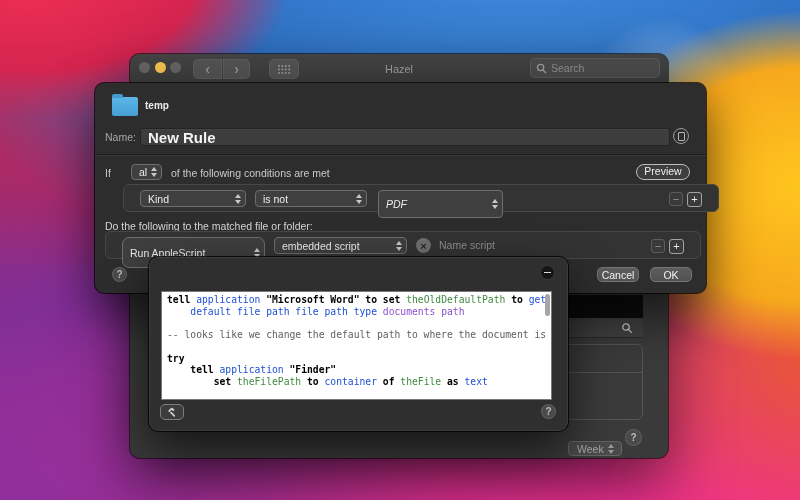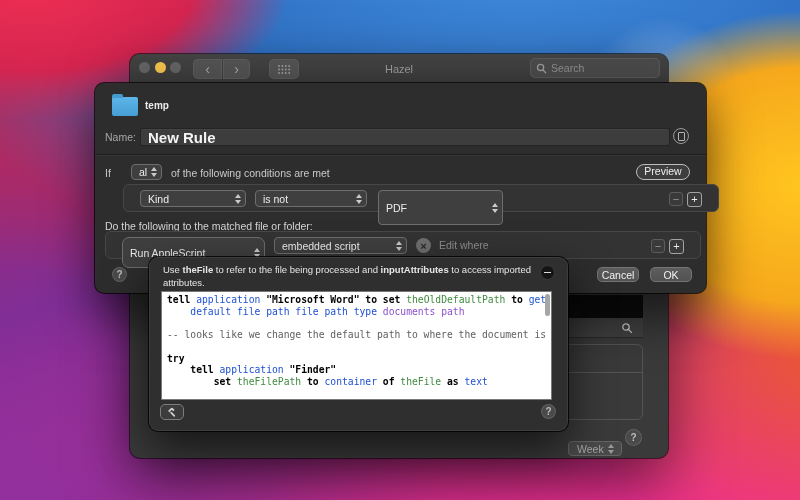--- a/index.html
+++ b/index.html
@@ -205,21 +205,21 @@
             <span class="tri-dn"></span>
           </span>
       </div>
       <div class="abs popup" style="left:131px;top:5px;width:112px;height:17px;">
         <span class="cap">is not</span>
         <span class="stepper">
             <span class="tri-up"></span>
             <span class="tri-dn"></span>
           </span>
       </div>
-      <div class="abs popup" style="left:254px;top:5px;width:125px;height:35px;">
+      <div class="abs popup" style="left:254px;top:5px;width:125px;height:28px;font-style:italic;">
         <span class="cap">PDF</span>
         <span class="stepper">
             <span class="tri-up"></span>
             <span class="tri-dn"></span>
           </span>
       </div>
       <div class="abs sq-btn sq-dim" style="left:545px;top:7px;width:14px;height:14px;">
         <span>−</span>
       </div>
       <div class="abs sq-btn sq-lit" style="left:563px;top:7px;width:15px;height:15px;">
@@ -240,42 +240,41 @@
       <div class="abs popup" style="left:168px;top:5px;width:133px;height:17px;">
         <span class="cap">embedded script</span>
         <span class="stepper">
             <span class="tri-up"></span>
             <span class="tri-dn"></span>
           </span>
       </div>
       <div class="abs circle-x" style="left:310px;top:6px;width:15px;height:15px;">
         <span>×</span>
       </div>
-      <div class="abs" style="left:333px;top:7px;color:#8e8e8e;font-size:10.5px;">Edit where</div>
+      <div class="abs" style="left:333px;top:7px;color:#8e8e8e;font-size:10.5px;">Name script</div>
       <div class="abs sq-btn sq-dim" style="left:545px;top:7px;width:14px;height:14px;">
         <span>−</span>
       </div>
       <div class="abs sq-btn sq-lit" style="left:563px;top:7px;width:15px;height:15px;">
         <span>+</span>
       </div>
     </div>
 
     <div class="abs help-circle" style="left:17px;top:184px;width:15px;height:15px;">
       <span>?</span>
     </div>
     <div class="abs push-btn" style="left:502px;top:184px;width:42px;height:15px;">
       <span>Cancel</span>
     </div>
     <div class="abs push-btn" style="left:555px;top:184px;width:42px;height:15px;">
       <span>OK</span>
     </div>
   </div>
 
   <div class="abs popover">
-    <div class="abs hint" id="hint"><span>Use </span><b>theFile</b><span> to refer to the file being processed and </span><b>inputAttributes</b><span> to access imported</span><br><span>attributes.</span></div>
     <div class="abs collapse-btn">
       <span class="collapse-bar"></span>
     </div>
 
     <div class="abs code-area" id="code-lines">
         <div class="code-line"><span class="tok-kw">tell </span><span class="tok-cmd">application </span><span class="tok-str">"Microsoft Word" </span><span class="tok-kw">to set </span><span class="tok-var">theOldDefaultPath </span><span class="tok-kw">to </span><span class="tok-cmd">get</span></div>
         <div class="code-line"><span class="tok-kw">    </span><span class="tok-cmd">default file path file path type </span><span class="tok-prop">documents path</span></div>
         <div class="code-line">&nbsp;</div>
         <div class="code-line"><span class="tok-cmt">-- looks like we change the default path to where the document is</span></div>
         <div class="code-line">&nbsp;</div>

